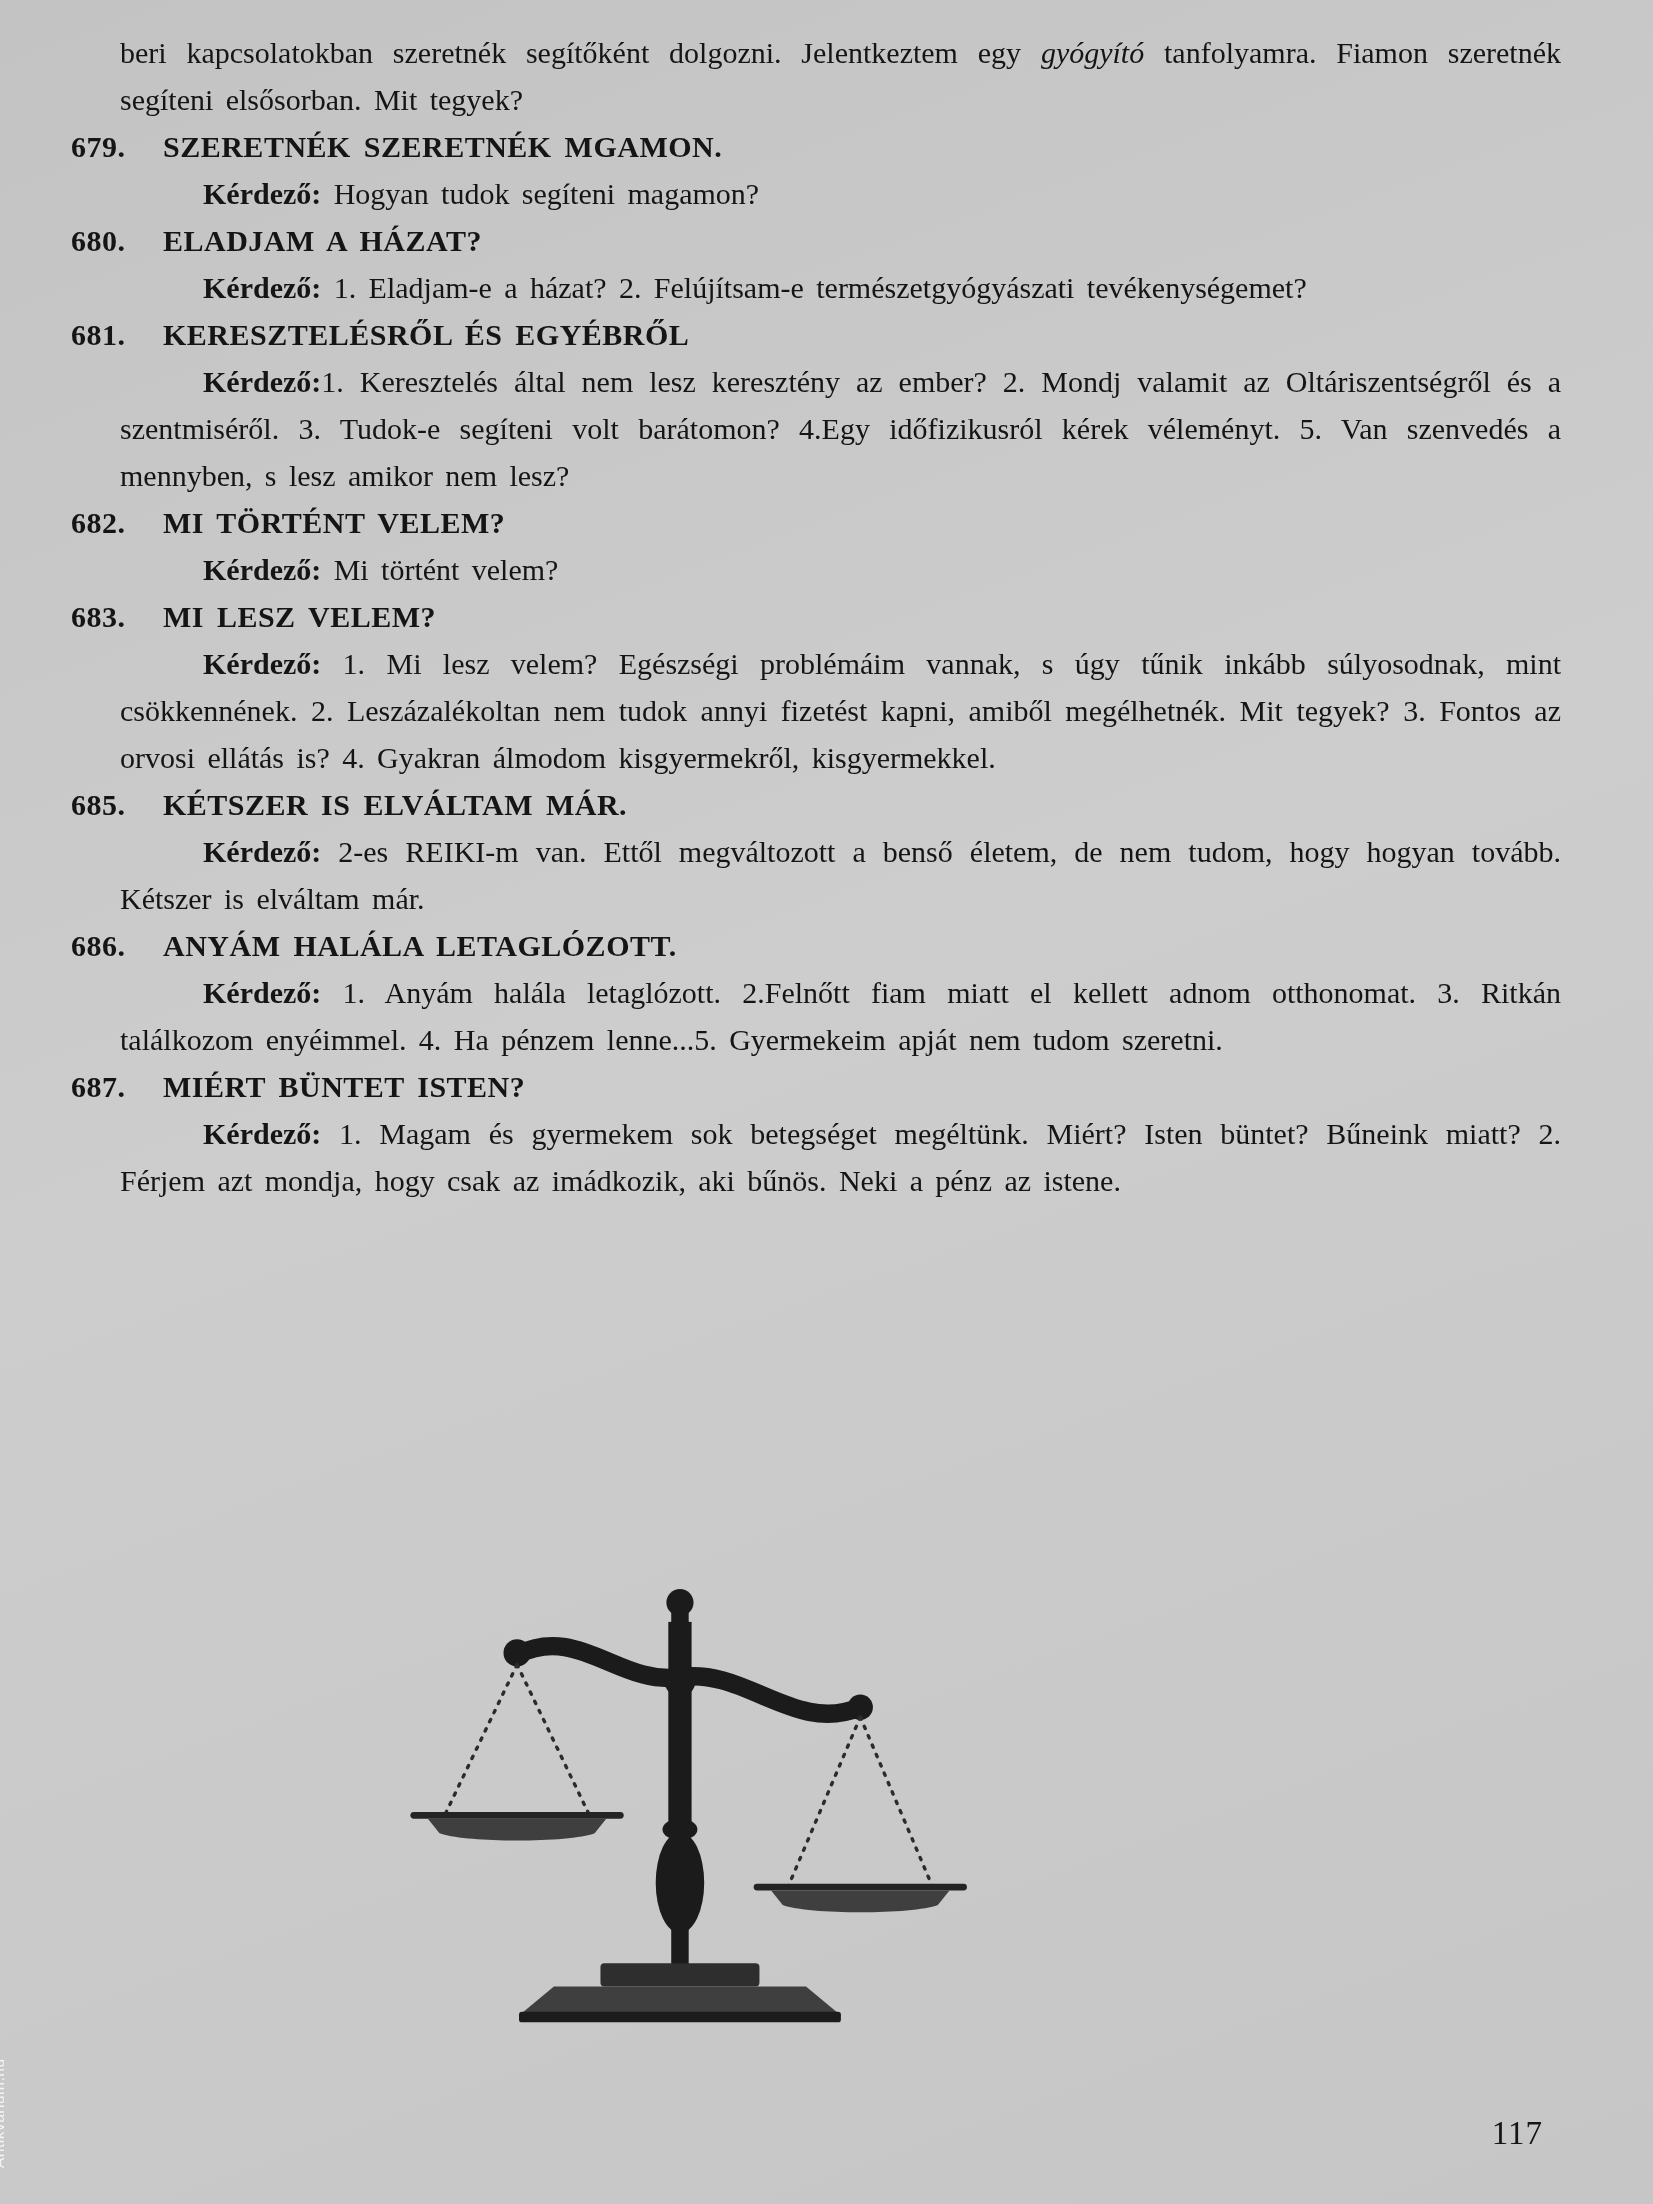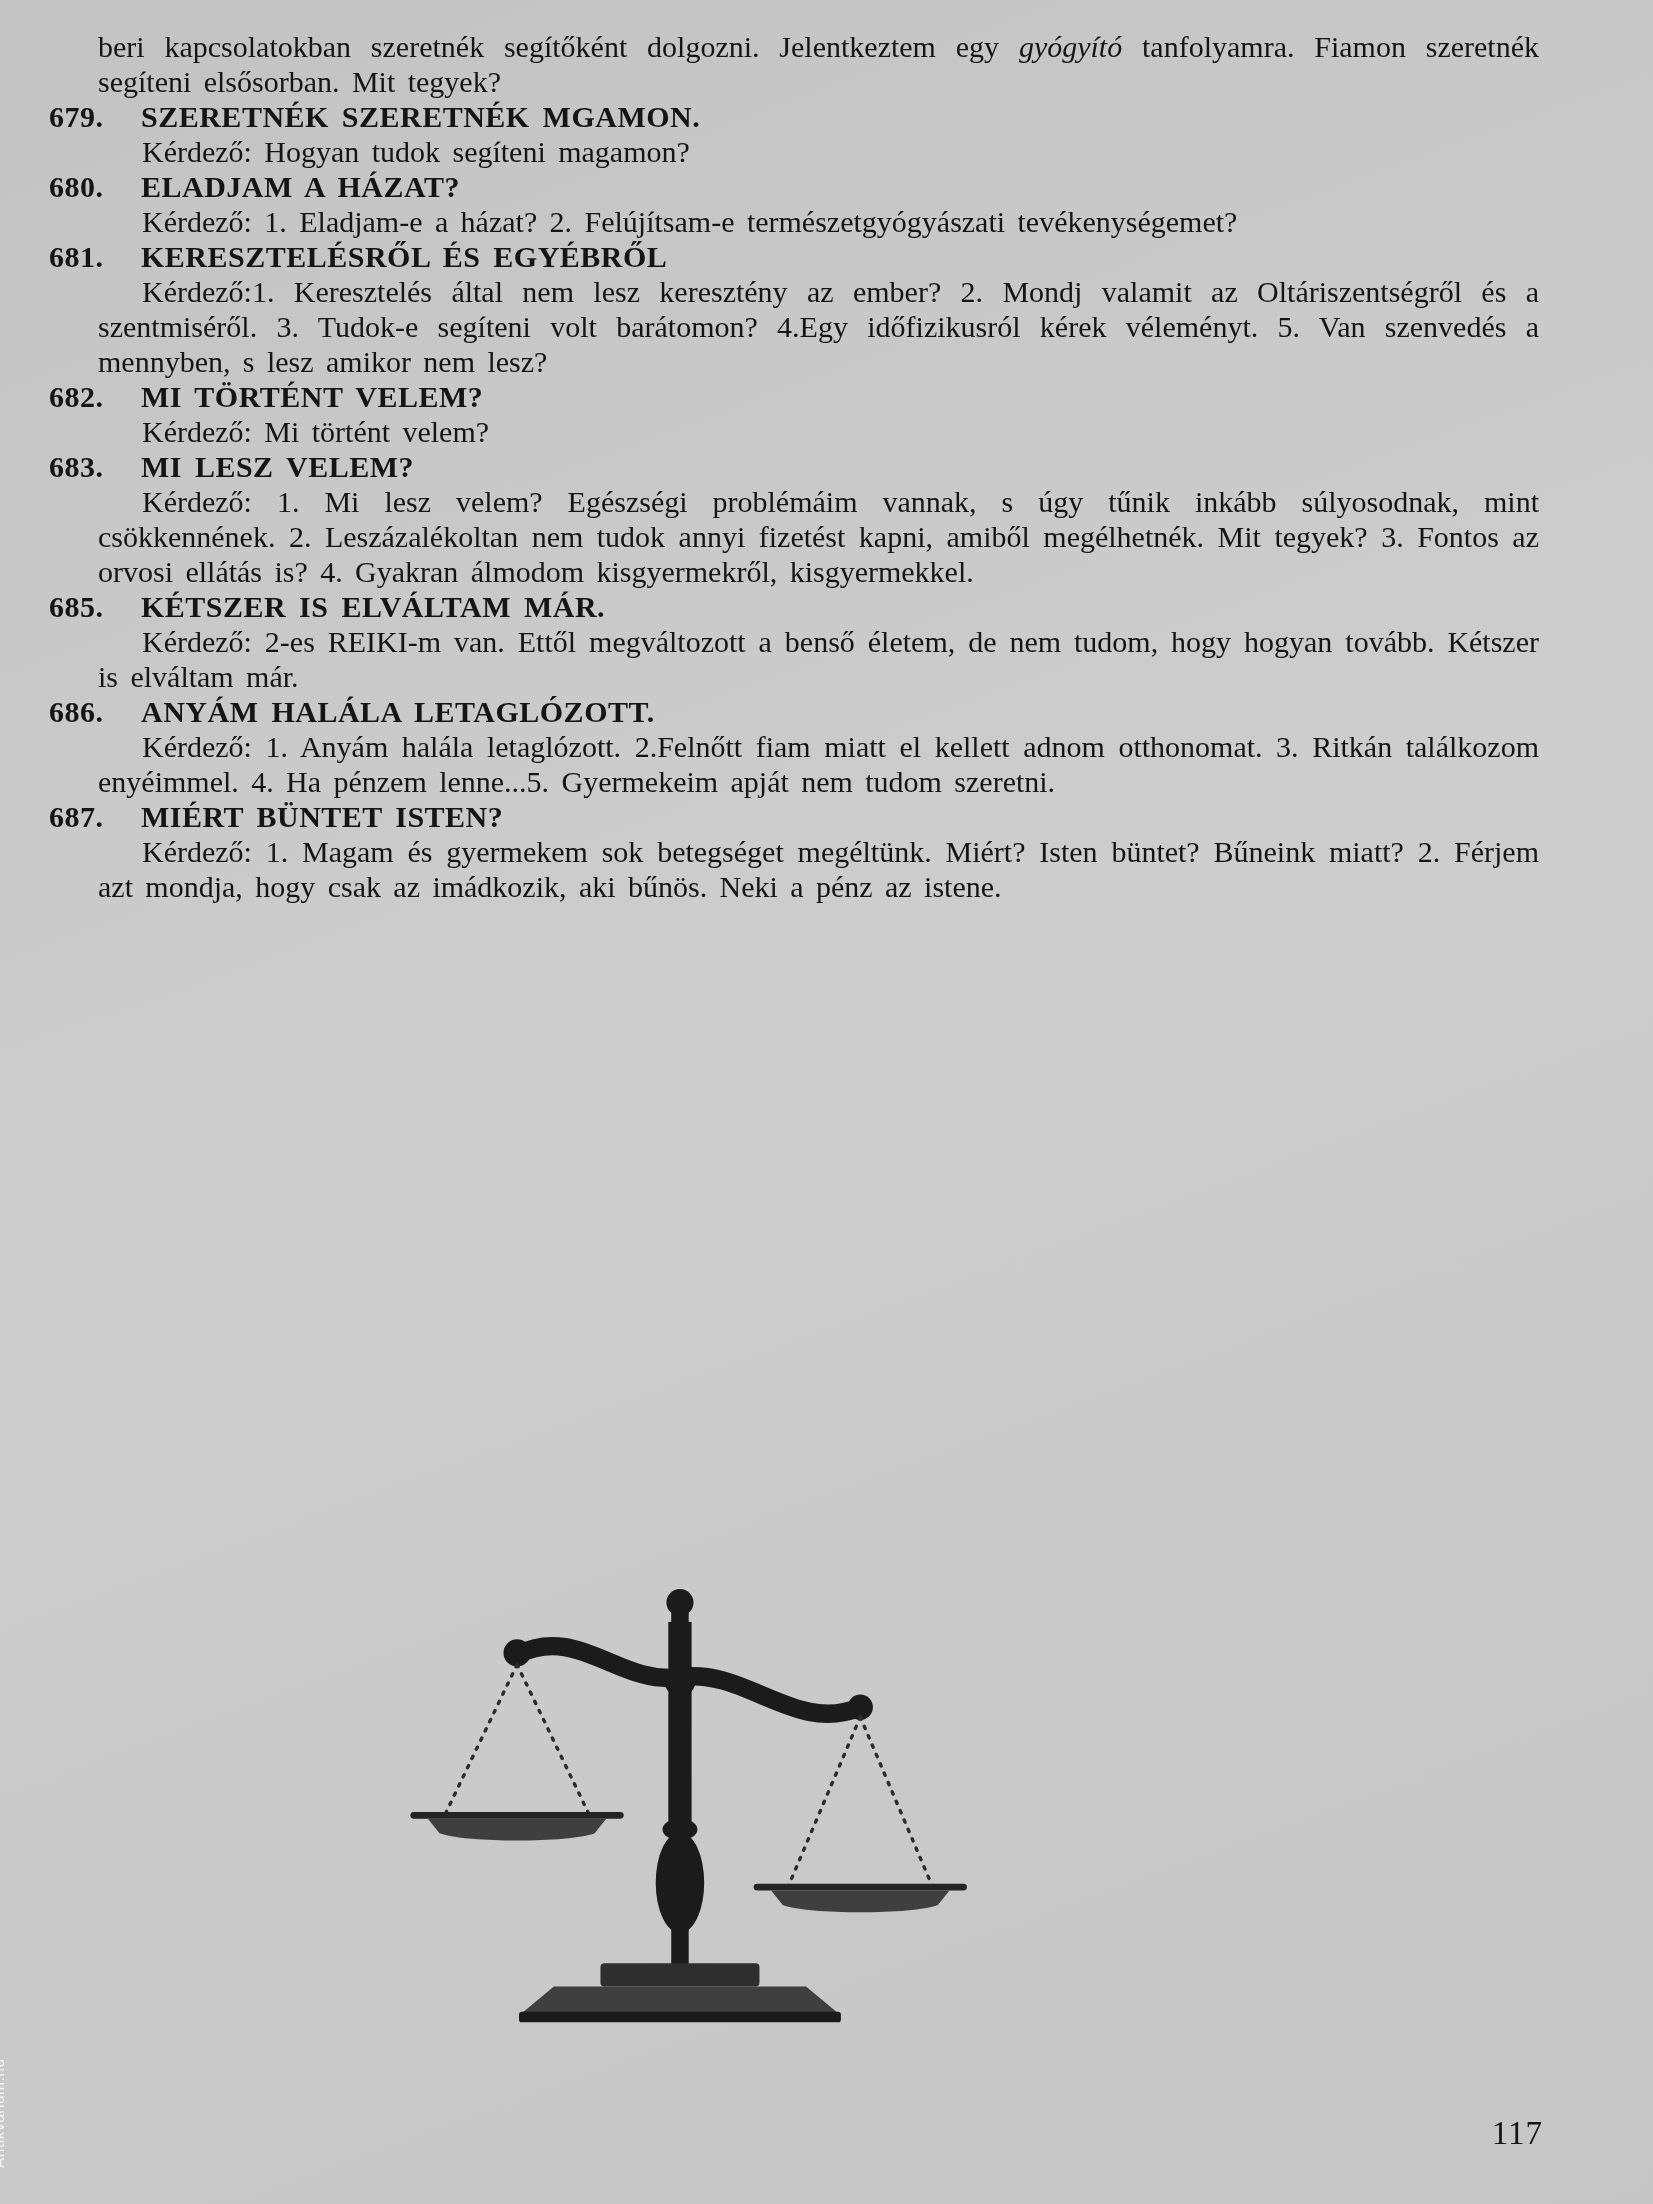--- a/index.html
+++ b/index.html
@@ -12,24 +12,24 @@
     margin: 0 auto;
     background: linear-gradient(160deg, #c3c3c3 0%, #cdcdcd 45%, #c6c6c6 100%);
     font-family: "Liberation Serif", serif;
     color: #151515;
     overflow: hidden;
   }
 
   .content {
     position: absolute;
     top: 29px;
-    left: 98px;
+    left: 120px;
     width: 1441px;
     font-size: 30px;
-    line-height: 35px;
+    line-height: 47px;
     text-align: justify;
     word-spacing: 4.9px;
   }
 
   .content p { margin: 0; }
 
   .intro {
     margin-left: 44px;
     text-indent: 0;
   }
@@ -42,21 +42,21 @@
     letter-spacing: 0.5px;
   }
   .entry .num {
     display: inline-block;
     width: 92px;
     font-weight: bold;
   }
   .entry .body {
     text-indent: 44px;
   }
-  .entry .label { font-weight: normal; }
+  .entry .label { font-weight: bold; margin-left: 39px; }
 
   .scale {
     position: absolute;
     left: 408px;
     top: 1587px;
     width: 573px;
     height: 446px;
   }
 
   .page-number {

